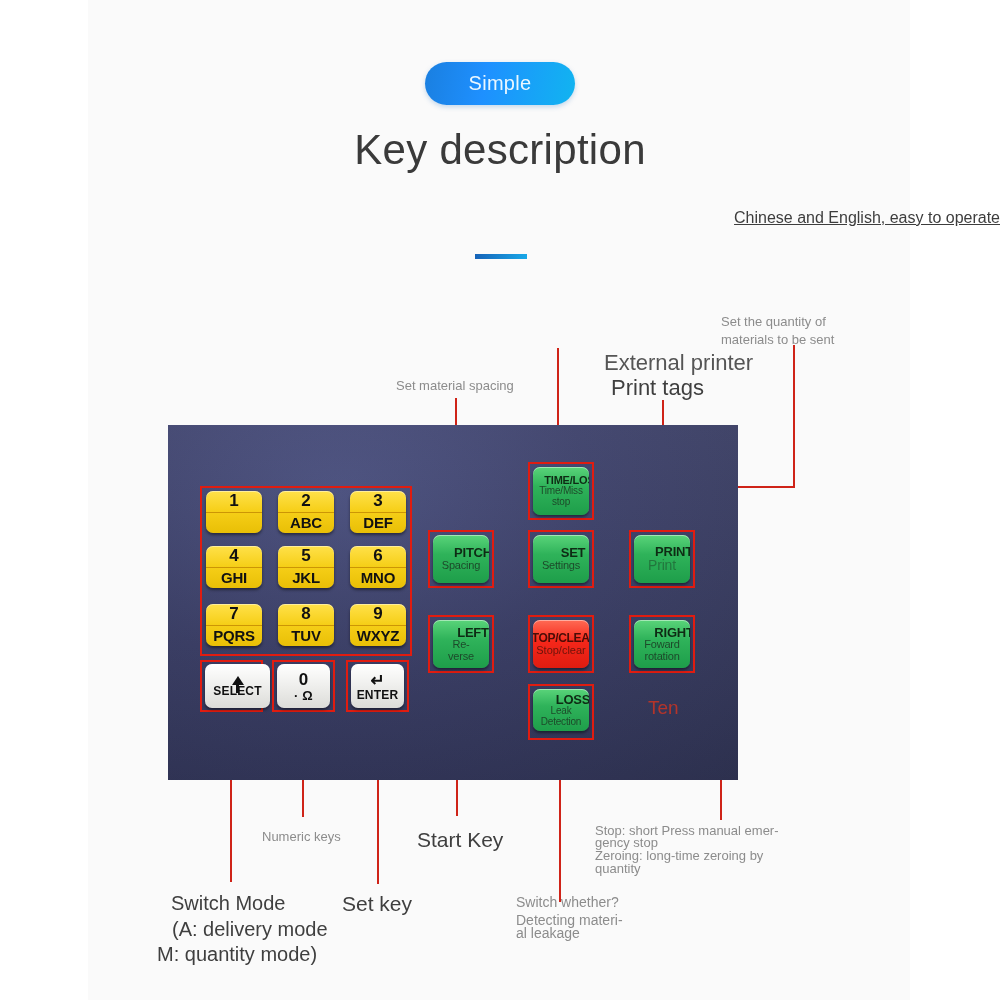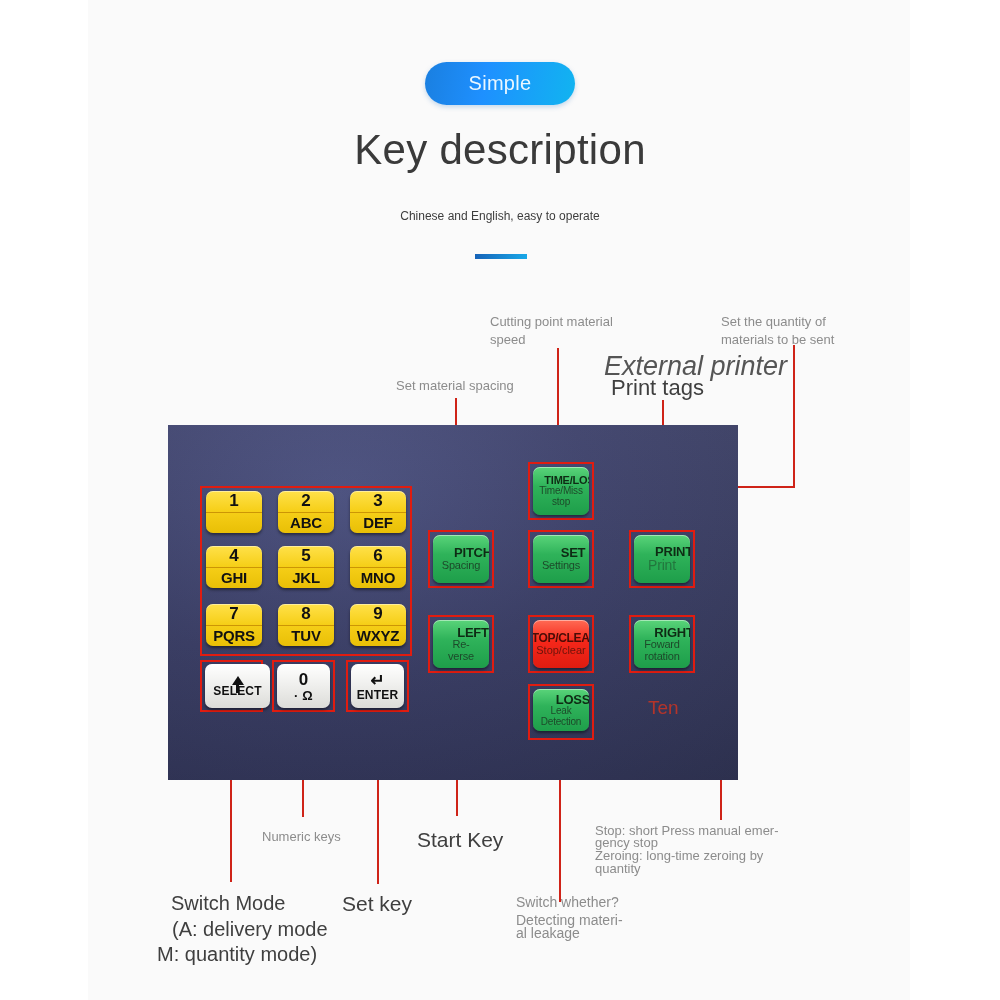--- a/index.html
+++ b/index.html
@@ -23,22 +23,22 @@
     background:linear-gradient(100deg,#1a7fe0 0%,#1e90ff 40%,#11b4f0 100%);
     color:#eaf7ff;font-size:20px;line-height:43px;text-align:center;
     letter-spacing:.3px;
     box-shadow:0 2px 5px rgba(30,110,190,.25);
   }
   .page-title{
     position:absolute;left:0;top:126px;width:1000px;text-align:center;
     font-size:42px;color:#3a3a3a;font-weight:400;letter-spacing:.3px;
   }
   .subtitle{
-    position:absolute;left:0;top:209px;width:1000px;text-align:center;
-    font-size:12px;color:#3d3d3d;font-weight:400;
+    position:absolute;left:0;top:209px;width:1000px;text-align:right;
+    font-size:16px;color:#3d3d3d;font-weight:400;text-decoration:underline;
   }
   .rule{
     position:absolute;left:475px;top:254px;width:52px;height:5px;
     background:linear-gradient(90deg,#1663b8 0%,#19a8e8 100%);
   }
 
   
   .panel{
     position:absolute;left:168px;top:425px;width:570px;height:355px;
     background:
@@ -100,21 +100,21 @@
   }
   .enter-glyph{font-size:22px;color:#111;line-height:1;}
 
   
   .ln{position:absolute;background:#cf2318;}
   .lnv{width:2px;}
   .lnh{height:2px;}
 
   
   .lab{position:absolute;color:#8c8c8c;font-size:13px;line-height:1.35;}
-  .lab-b{position:absolute;color:#555;font-size:27px;line-height:1.45;font-style:italic;}
+  .lab-b{position:absolute;color:#555;font-size:22px;line-height:1.45;}
   .lab-m{position:absolute;color:#3f3f3f;font-size:19px;line-height:1.5;}
   .lab-ten{position:absolute;color:#b4342a;font-size:19px;}
 </style>
 </head>
 <body>
 
 <div id="stage">
 
   <div class="content-bg"></div>
 
@@ -145,22 +145,20 @@
   <div class="ln lnv" style="left:559px;top:737px;height:165px;"></div>
 
   <div class="ln lnv" style="left:456px;top:668px;height:148px;"></div>
 
   <div class="ln lnv" style="left:230px;top:712px;height:170px;"></div>
 
   <div class="ln lnv" style="left:302px;top:712px;height:105px;"></div>
 
   <div class="ln lnv" style="left:377px;top:712px;height:172px;"></div>
 
-  <div class="lab" style="left:490px;top:313px;width:150px;white-space:pre-line;">Cutting point material
-speed</div>
   <div class="lab" style="left:721px;top:313px;width:180px;white-space:pre-line;">Set the quantity of
 materials to be sent</div>
   <div class="lab-b" style="left:604px;top:347px;">External printer</div>
   <div class="lab-m" style="left:611px;top:371px;font-size:22px;color:#3f3f3f;">Print tags</div>
   <div class="lab" style="left:396px;top:377px;">Set material spacing</div>
 
   <div class="panel"></div>
 
   <div class="kbox" style="left:200px;top:486px;width:212px;height:170px;"></div>
 

